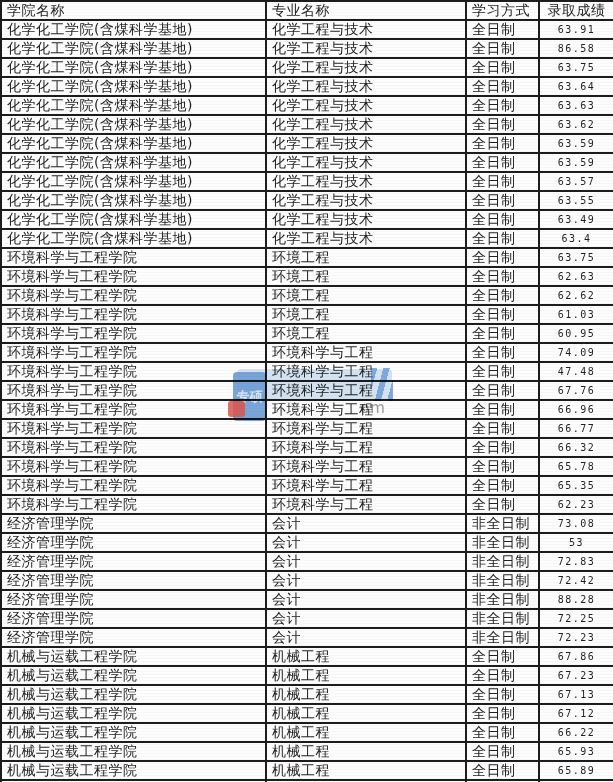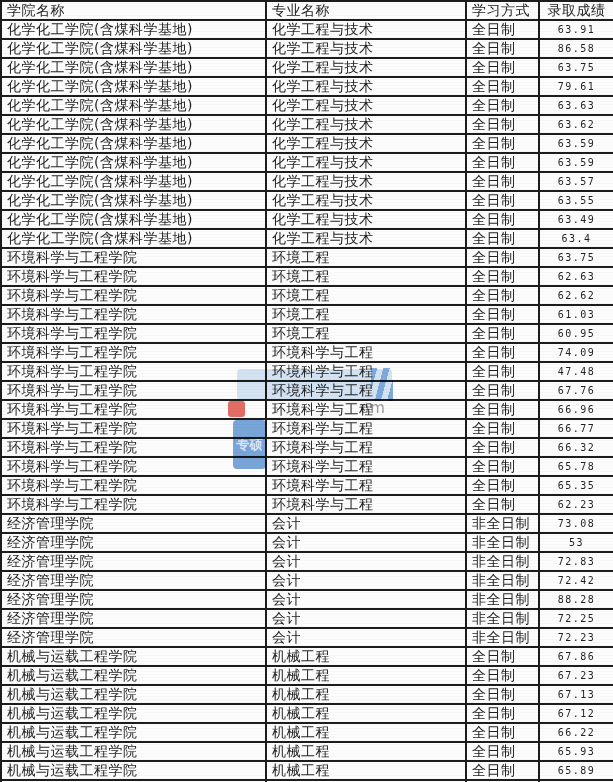--- a/index.html
+++ b/index.html
@@ -70,21 +70,20 @@
     background: #6f9fd8;
     opacity: 0.92;
     border-radius: 4px;
     color: #d9e7f6;
     font-size: 13px;
     font-weight: bold;
     letter-spacing: 0;
     display: flex;
     align-items: center;
     justify-content: center;
-    margin-top: 48px;
   }
   .wm-glyph {
     position: absolute;
     left: 371px; top: 368px;
     width: 22px; height: 33px;
     background: repeating-linear-gradient(105deg, #6f9fd8 0 6px, transparent 6px 12px);
     opacity: 0.85;
   }
   .wm-red {
     position: absolute;
@@ -138,21 +137,21 @@
         <tr>
           <td class="c-college">化学化工学院(含煤科学基地)</td>
           <td class="c-major">化学工程与技术</td>
           <td class="c-mode">全日制</td>
           <td class="c-score">63.75</td>
         </tr>
         <tr>
           <td class="c-college">化学化工学院(含煤科学基地)</td>
           <td class="c-major">化学工程与技术</td>
           <td class="c-mode">全日制</td>
-          <td class="c-score">79.61</td>
+          <td class="c-score">63.64</td>
         </tr>
         <tr>
           <td class="c-college">化学化工学院(含煤科学基地)</td>
           <td class="c-major">化学工程与技术</td>
           <td class="c-mode">全日制</td>
           <td class="c-score">63.63</td>
         </tr>
         <tr>
           <td class="c-college">化学化工学院(含煤科学基地)</td>
           <td class="c-major">化学工程与技术</td>

